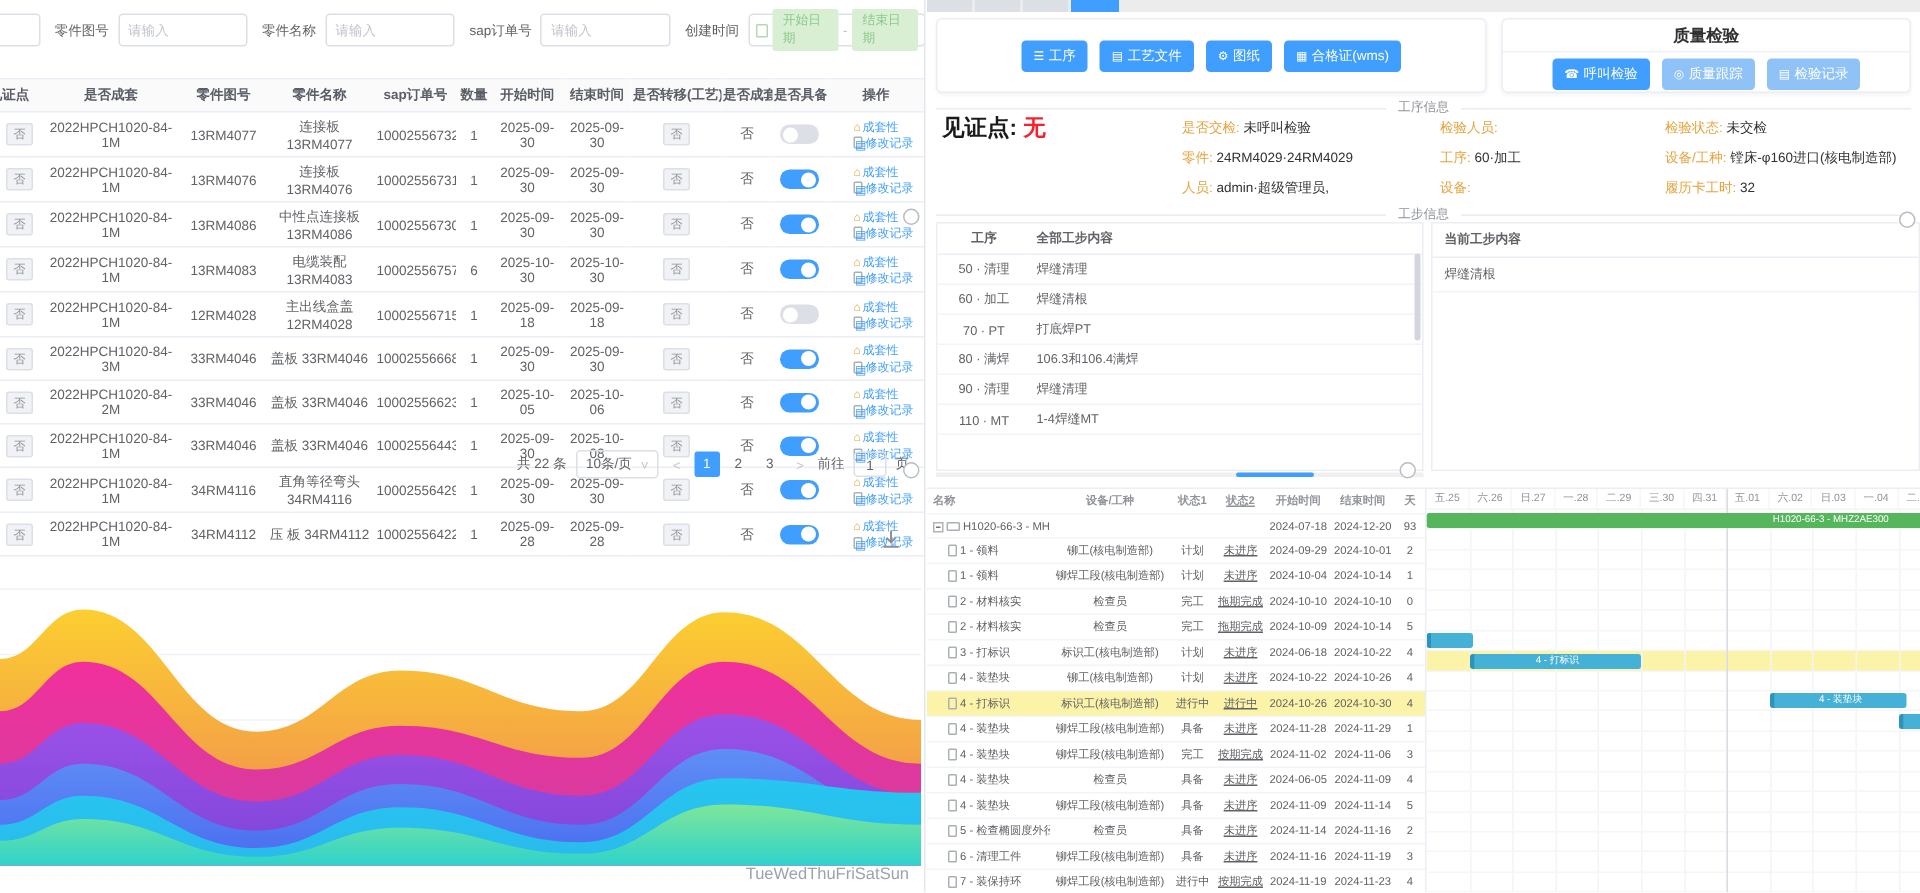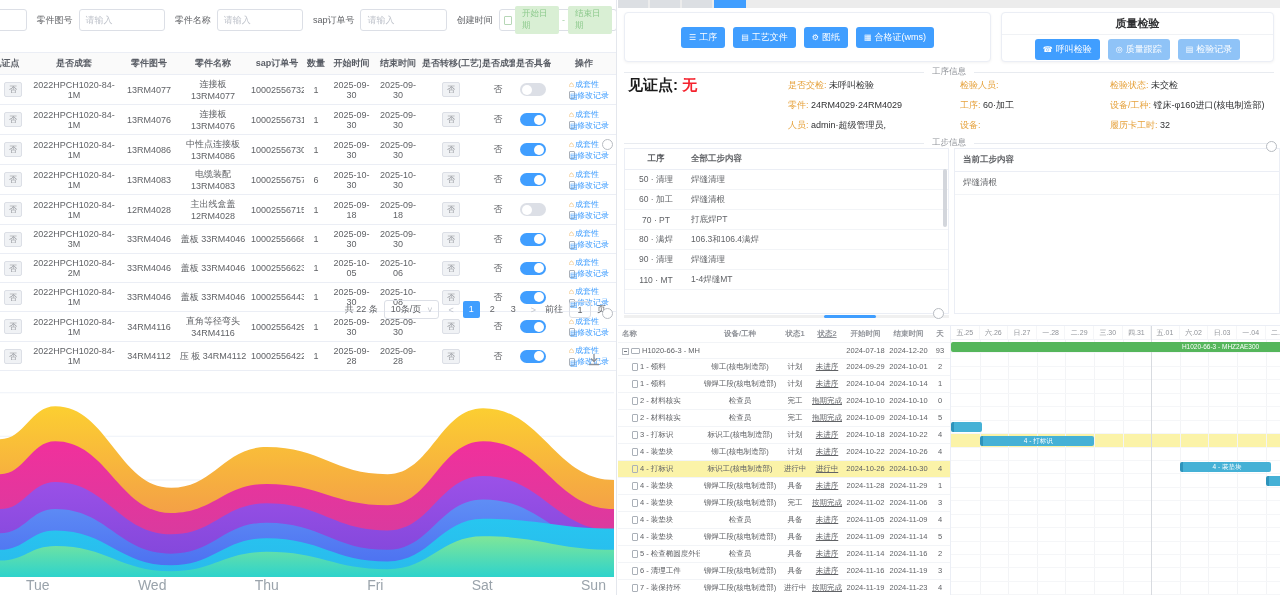--- a/index.html
+++ b/index.html
@@ -38,21 +38,21 @@
   .pnum{min-width:17px;height:17px;line-height:17px;text-align:center;border-radius:2px;cursor:pointer;}
   .pnum[data-active="y"]{background:#409eff;color:#fff;}
   .goto-input{width:22px;height:17px;border:1px solid #dcdfe6;border-radius:3px;text-align:center;line-height:17px;}
 
   .legend{position:absolute;top:342px;left:40px;display:flex;gap:26px;align-items:center;}
   .legend-item{display:flex;align-items:center;gap:7px;font-size:12px;color:#333;}
   .legend-dot{width:12px;height:12px;border-radius:50%;border:3px solid #ccc;background:#fff;}
   .dl-icon{position:absolute;top:352px;right:14px;color:#8a9099;font-size:14px;cursor:pointer;}
 
   .chart-wrap{position:absolute;top:383px;left:0;width:614px;height:194px;}
-  .xlabels{position:absolute;top:577px;left:0;width:614px;display:flex;justify-content:space-between;padding:0 8px 0 26px;font-size:14px;color:#9aa3ab;}
+  .xlabels{position:absolute;top:577px;left:0;width:614px;display:flex;justify-content:flex-end;padding:0 8px 0 26px;font-size:11px;color:#9aa3ab;}
 
   
   #right-screen{position:absolute;left:618px;top:0;width:662px;height:595px;background:#fff;overflow:hidden;font-size:9px;}
   .tabstrip{position:absolute;top:0;left:0;width:662px;height:8px;background:#ececec;display:flex;}
   .tabstub{height:8px;width:30px;margin-right:2px;background:#dcdfe3;}
   .tabstub.active{background:#409eff;width:32px;}
 
   .cards{position:absolute;top:12px;left:6px;width:650px;height:50px;display:flex;gap:10px;}
   .card{background:#fff;border:1px solid #ebeef5;border-radius:4px;box-shadow:0 1px 3px rgba(0,0,0,.05);display:flex;flex-direction:column;}
   .card-title{font-size:11px;font-weight:bold;color:#303133;text-align:center;padding:3px 0;border-bottom:1px solid #f0f2f5;}
@@ -620,21 +620,21 @@
             <span class="gc s2">拖期完成</span>
             <span class="gc dt">2024-10-09</span>
             <span class="gc dt">2024-10-14</span>
             <span class="gc dy">5</span>
           </div>
           <div class="g-row" data-type="leaf" data-hl="n">
             <span class="gc name"><span class="doc"></span><span>3 - 打标识</span></span>
             <span class="gc dev">标识工(核电制造部)</span>
             <span class="gc s1">计划</span>
             <span class="gc s2">未进序</span>
-            <span class="gc dt">2024-10-18</span>
+            <span class="gc dt">2024-06-18</span>
             <span class="gc dt">2024-10-22</span>
             <span class="gc dy">4</span>
           </div>
           <div class="g-row" data-type="leaf" data-hl="n">
             <span class="gc name"><span class="doc"></span><span>4 - 装垫块</span></span>
             <span class="gc dev">铆工(核电制造部)</span>
             <span class="gc s1">计划</span>
             <span class="gc s2">未进序</span>
             <span class="gc dt">2024-10-22</span>
             <span class="gc dt">2024-10-26</span>
@@ -665,21 +665,21 @@
             <span class="gc s2">按期完成</span>
             <span class="gc dt">2024-11-02</span>
             <span class="gc dt">2024-11-06</span>
             <span class="gc dy">3</span>
           </div>
           <div class="g-row" data-type="leaf" data-hl="n">
             <span class="gc name"><span class="doc"></span><span>4 - 装垫块</span></span>
             <span class="gc dev">检查员</span>
             <span class="gc s1">具备</span>
             <span class="gc s2">未进序</span>
-            <span class="gc dt">2024-11-05</span>
+            <span class="gc dt">2024-06-05</span>
             <span class="gc dt">2024-11-09</span>
             <span class="gc dy">4</span>
           </div>
           <div class="g-row" data-type="leaf" data-hl="n">
             <span class="gc name"><span class="doc"></span><span>4 - 装垫块</span></span>
             <span class="gc dev">铆焊工段(核电制造部)</span>
             <span class="gc s1">具备</span>
             <span class="gc s2">未进序</span>
             <span class="gc dt">2024-11-09</span>
             <span class="gc dt">2024-11-14</span>

